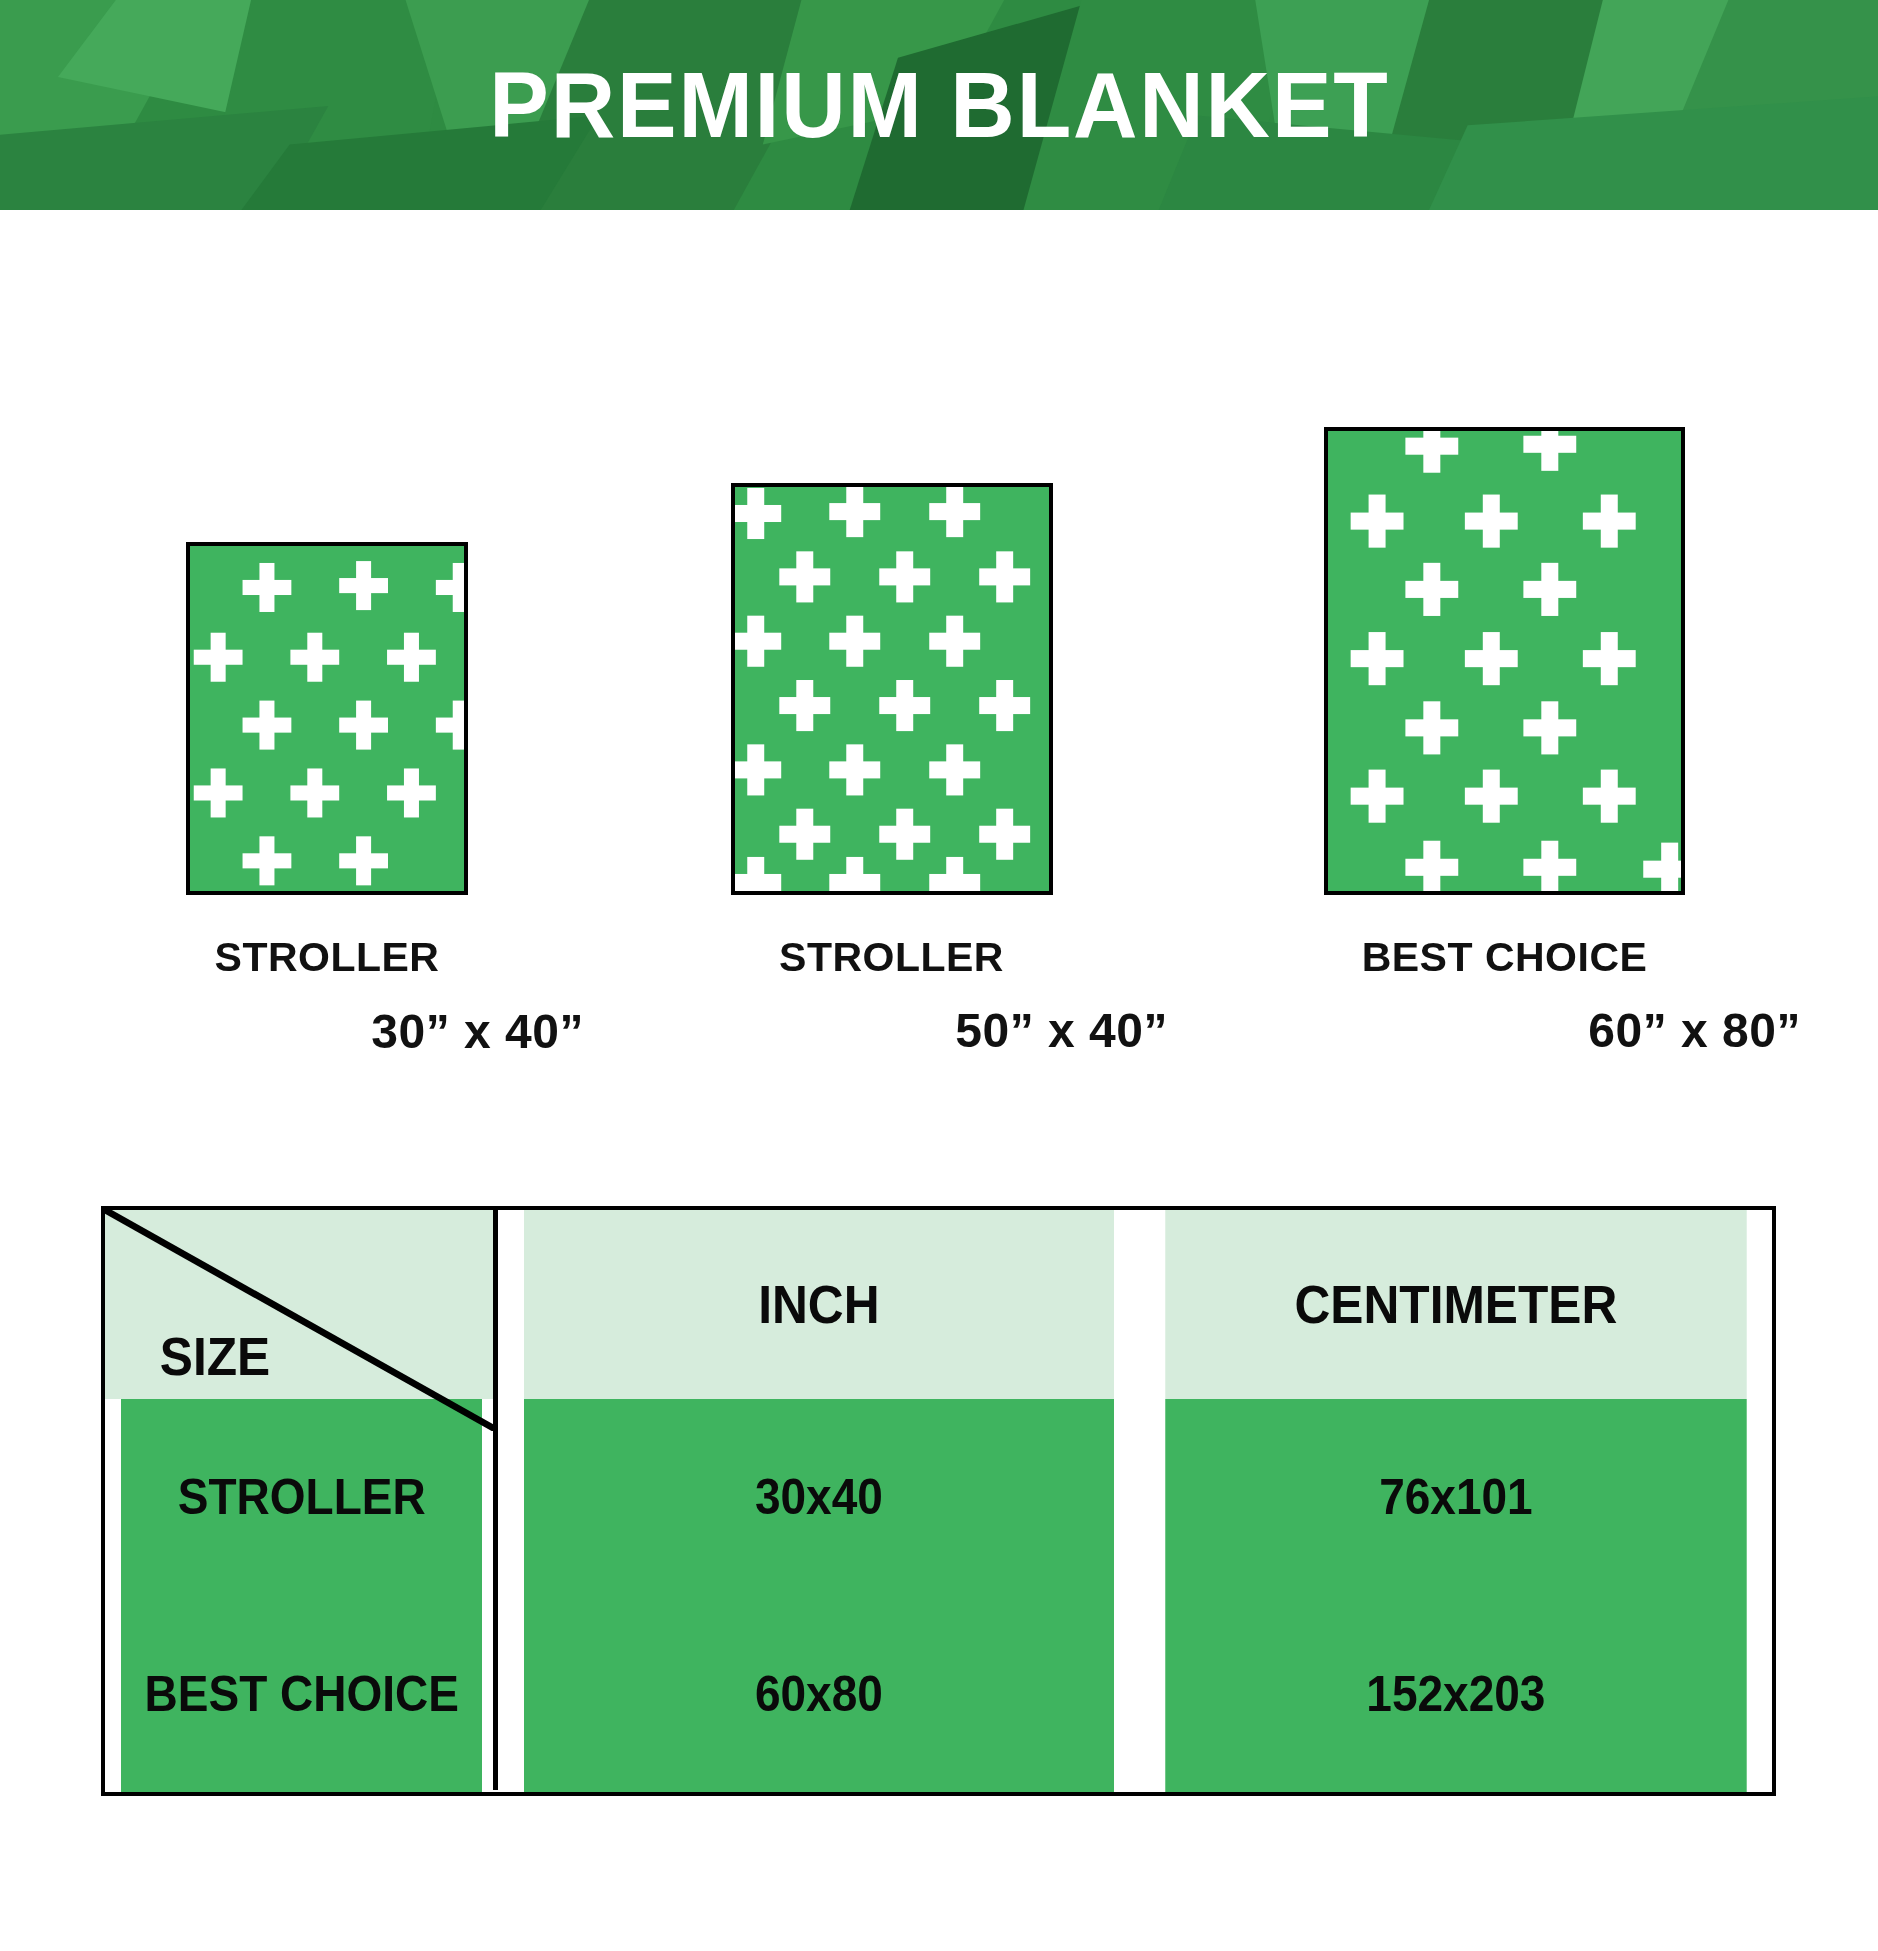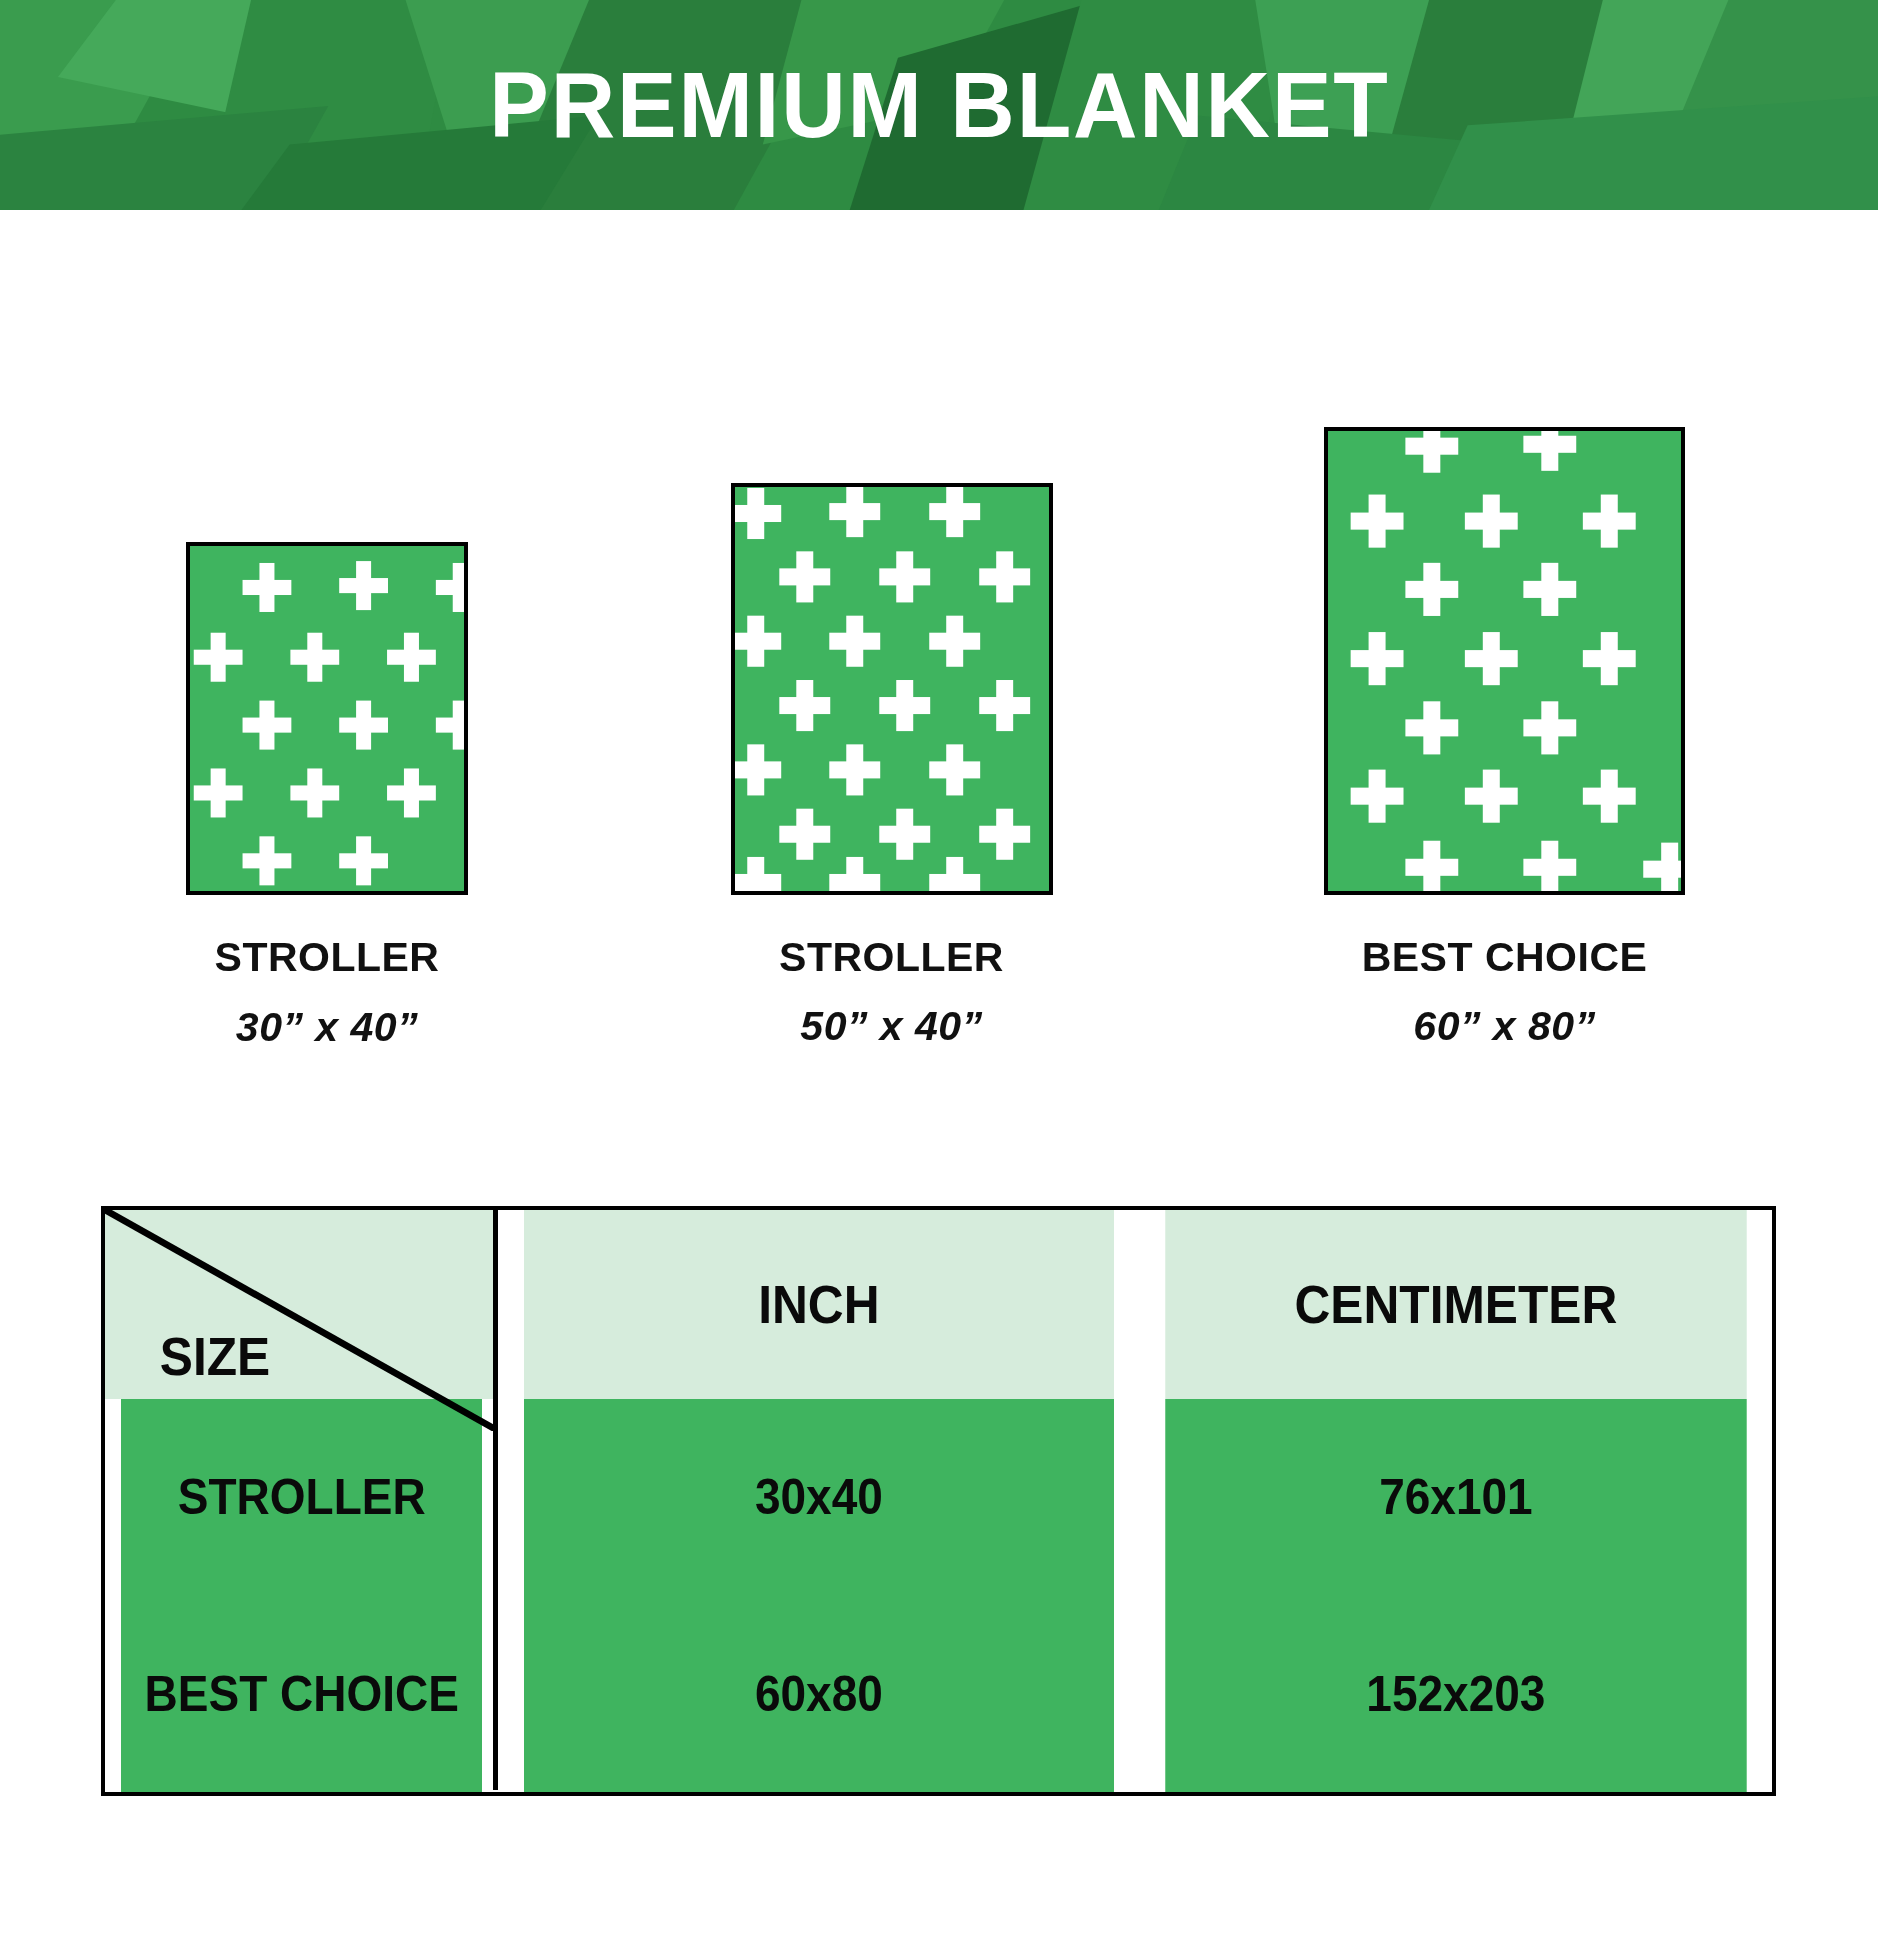--- a/index.html
+++ b/index.html
@@ -82,28 +82,27 @@
     text-align: center;
     color: #111111;
     font-family: "Liberation Sans", sans-serif;
     font-weight: bold;
     font-size: 41px;
     letter-spacing: 0.5px;
     white-space: nowrap;
   }
   .swatch-dims {
     position: absolute;
-    text-align: center;
+    text-align: right;
     color: #111111;
     font-family: "Liberation Sans", sans-serif;
     font-weight: bold;
-    font-size: 41px;
+    font-size: 48px;
     letter-spacing: 0.5px;
     white-space: nowrap;
-    font-style: italic;
   }
 
   
   #size-table-wrap {
     position: absolute;
     left: 101px;
     top: 1206px;
     width: 1675px;
     height: 590px;
     border: 4.8px solid #000000;

